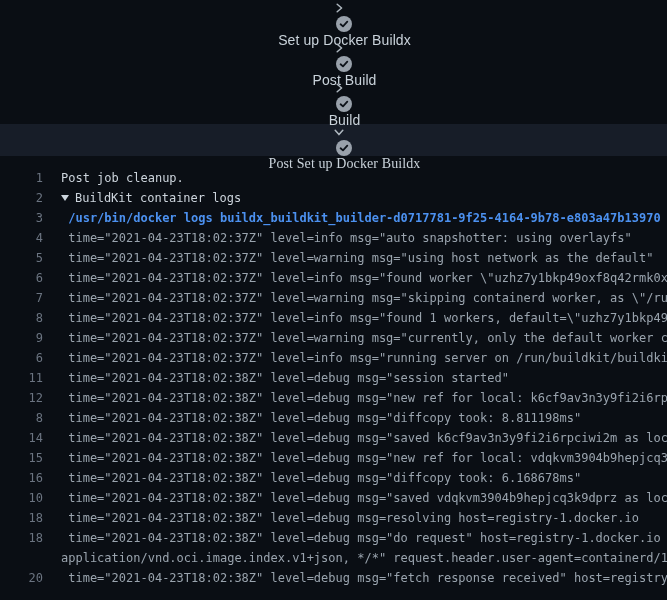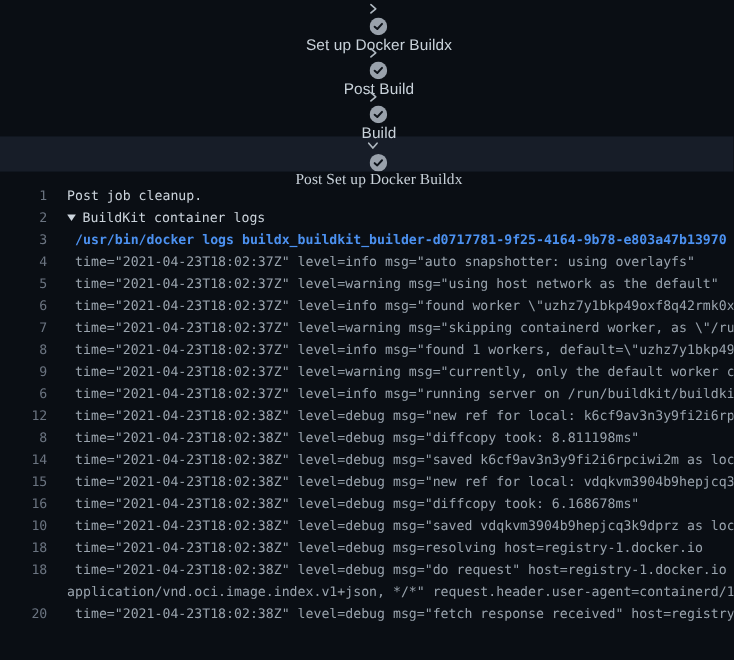--- a/index.html
+++ b/index.html
@@ -158,20 +158,24 @@
   <div class="log-row stdlog">
     <span class="num">9</span>
     <span class="content"> time="2021-04-23T18:02:37Z" level=warning msg="currently, only the default worker ca</span>
   </div>
 
   <div class="log-row stdlog">
     <span class="num">6</span>
     <span class="content"> time="2021-04-23T18:02:37Z" level=info msg="running server on /run/buildkit/buildkit</span>
   </div>
 
+  <div class="log-row stdlog">
+    <span class="num">11</span>
+    <span class="content"> time="2021-04-23T18:02:38Z" level=debug msg="session started"</span>
+  </div>
 
   <div class="log-row stdlog">
     <span class="num">12</span>
     <span class="content"> time="2021-04-23T18:02:38Z" level=debug msg="new ref for local: k6cf9av3n3y9fi2i6rpc</span>
   </div>
 
   <div class="log-row stdlog">
     <span class="num">8</span>
     <span class="content"> time="2021-04-23T18:02:38Z" level=debug msg="diffcopy took: 8.811198ms"</span>
   </div>

